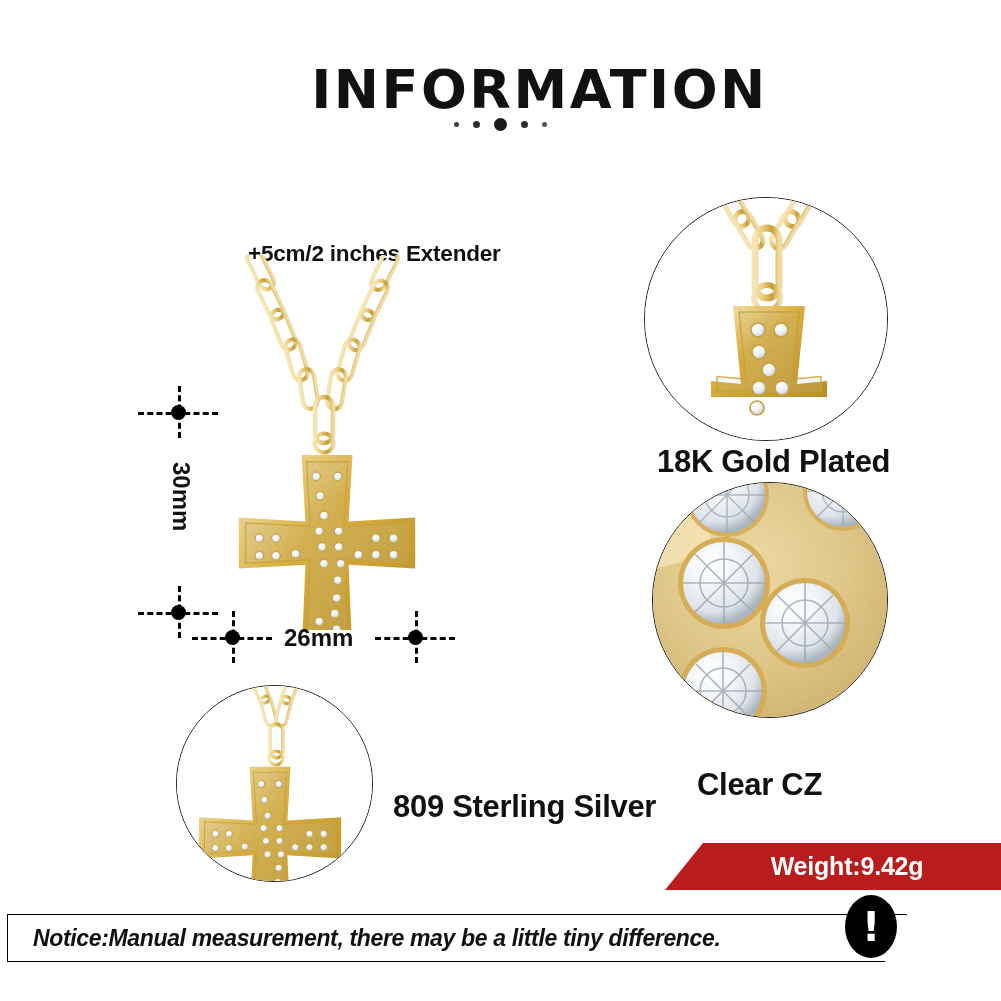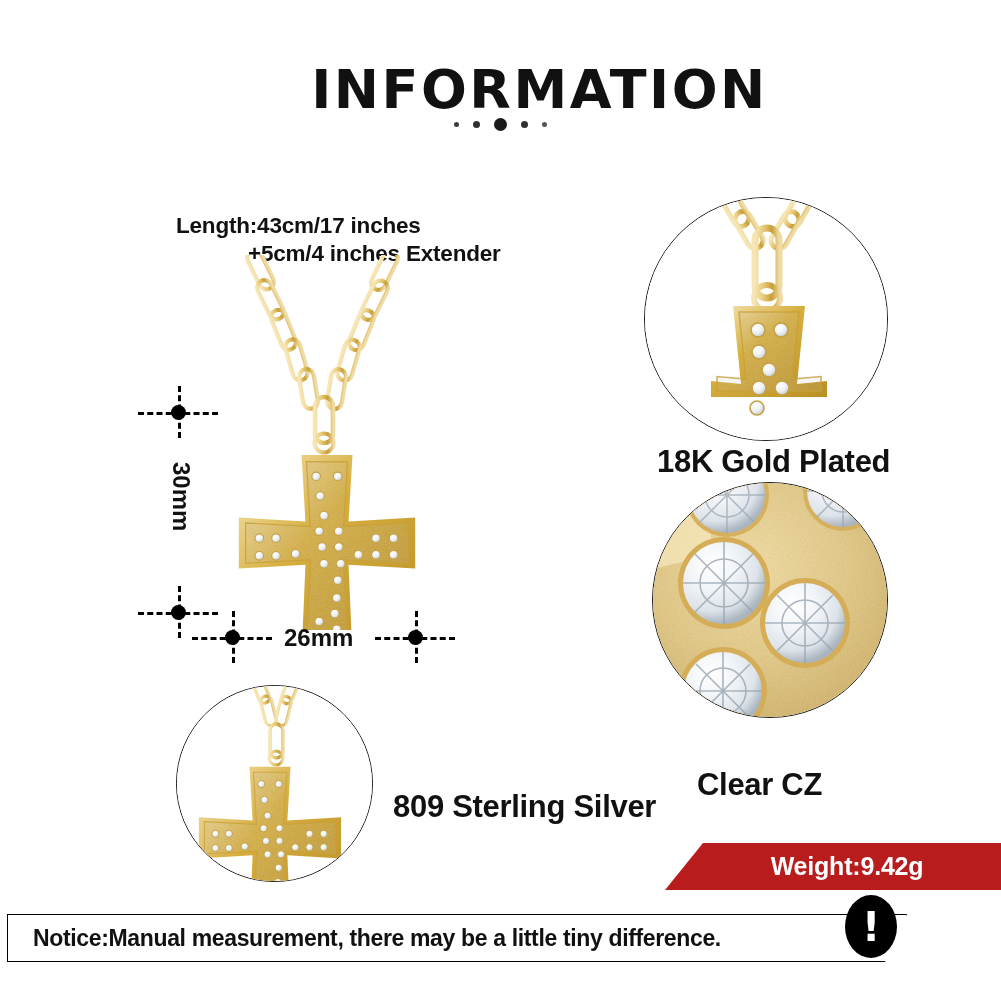--- a/index.html
+++ b/index.html
@@ -97,20 +97,21 @@
     position:absolute; left:7px; top:914px; width:900px; height:48px;
     border:1.4px solid #000; background:#fff;
     clip-path:polygon(0 0, 900px 0, 878px 48px, 0 48px);
     display:flex; align-items:center;
   }
   .notice-bar span {
     font-size:23px; font-weight:bold; color:#111;
     padding-left:25px; letter-spacing:-0.35px;
     white-space:nowrap;
     font-family:"Liberation Sans", sans-serif;
+    font-style:italic;
   }
   .notice-badge {
     position:absolute; left:845px; top:895px;
     width:52px; height:63px; border-radius:50%;
     background:#000;
     display:flex; align-items:center; justify-content:center;
   }
   .notice-badge b {
     color:#fff; font-size:40px; font-weight:900; line-height:1;
     font-family:"DejaVu Sans", sans-serif;
@@ -184,22 +185,21 @@
 
   <div class="title">INFORMATION</div>
   <div class="dots">
     <i class="d1"></i>
     <i class="d2"></i>
     <i class="d3"></i>
     <i class="d4"></i>
     <i class="d5"></i>
   </div>
 
-  <div class="len len1">Length:43cm/17 inches</div>
-  <div class="len len2">+5cm/4 inches Extender</div>
+  <div class="len len2">+5cm/2 inches Extender</div>
 
   <svg style="position:absolute; left:205px; top:255px;" width="250" height="375" viewBox="0 0 250 375">
 
     <g stroke="url(#chainGold)" fill="none" stroke-linecap="round">
       <rect x="48" y="-6" width="15" height="42" rx="7.5" transform="rotate(-26 55 15)" stroke-width="4.2"></rect>
       <rect x="58" y="24" width="15" height="42" rx="7.5" transform="rotate(-26 65 45)" stroke-width="4.2"></rect>
       <rect x="71" y="54" width="15" height="42" rx="7.5" transform="rotate(-22 78 75)" stroke-width="4.2"></rect>
       <rect x="84" y="84" width="15" height="42" rx="7.5" transform="rotate(-16 91 105)" stroke-width="4.2"></rect>
       <rect x="96" y="114" width="15" height="40" rx="7.5" transform="rotate(-9 103 134)" stroke-width="4.2"></rect>
     </g>

